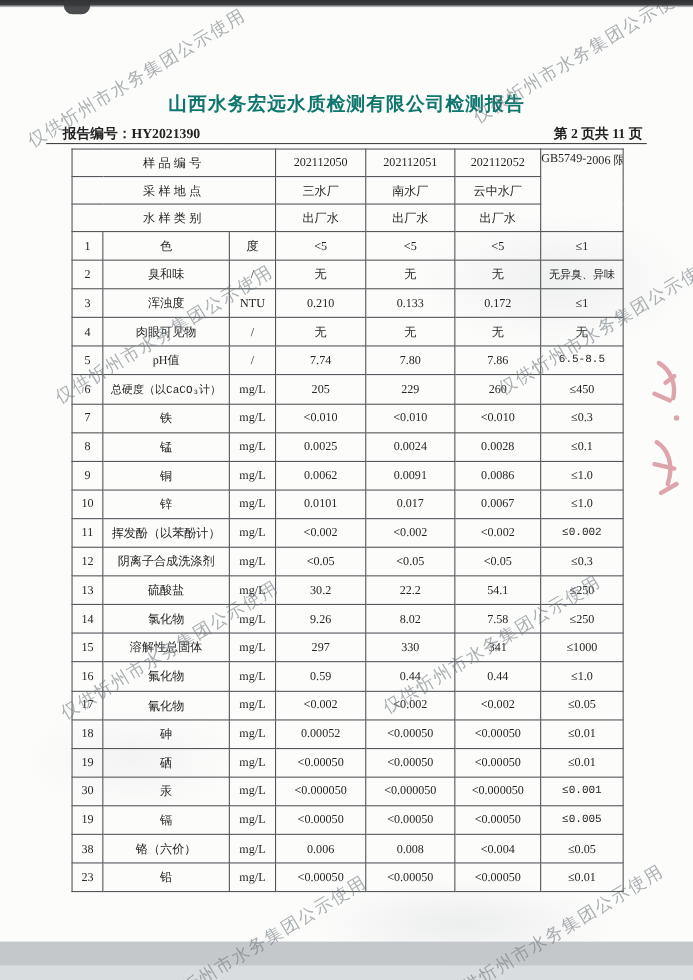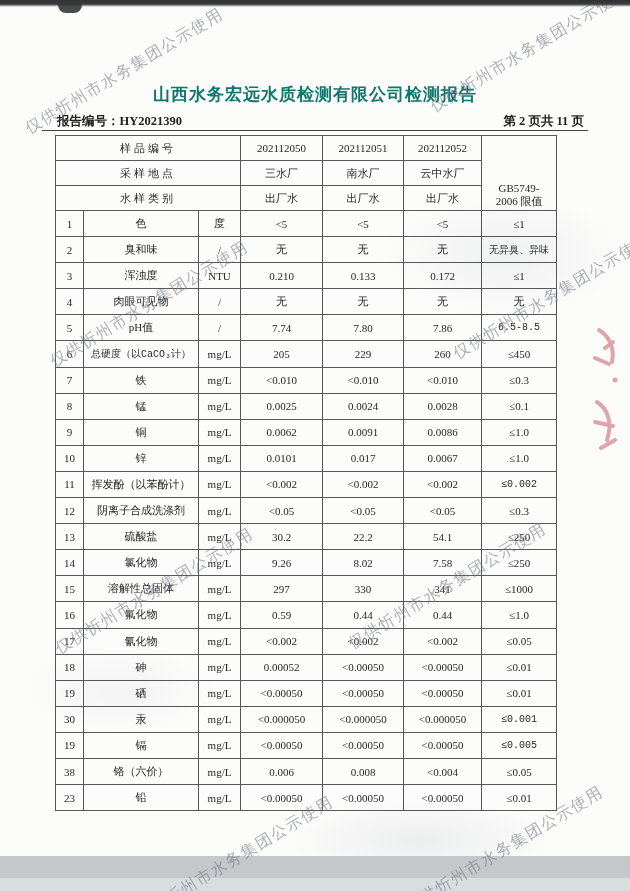--- a/index.html
+++ b/index.html
@@ -33,34 +33,34 @@
     font-size:17px;font-weight:bold;letter-spacing:1px;color:#0f766e;
   }
   .info-row{
     position:absolute;top:113px;left:57px;width:527px;
     display:flex;justify-content:space-between;
     font-size:12.5px;font-weight:bold;color:#222;gap:32px;
   }
   .rule{position:absolute;top:130px;left:42px;width:546px;height:1px;background:#454545;}
 
   table.report{
-    position:absolute;top:135px;left:55px;width:501px;
+    position:absolute;top:135px;left:65px;width:501px;
     border-collapse:collapse;table-layout:fixed;
     font-size:11px;color:#262626;
   }
   table.report td{
     border:1px solid #55575a;text-align:center;vertical-align:middle;
     padding:0;white-space:nowrap;overflow:hidden;
   }
   thead td{height:24px;}
   tbody td{height:25.1px;}
   td.name{text-align:left;padding-left:6px;}
   td.hlabel{letter-spacing:3px;}
   td.gb-cell{font-size:11px;}
-  .gb-inner{display:flex;flex-direction:column;justify-content:flex-end;height:71px;}
+  .gb-inner{display:flex;flex-direction:row;justify-content:flex-start;height:71px;}
   .tight{font-size:10px;letter-spacing:0;font-family:Liberation Mono, monospace;}
 
   .wm{
     position:absolute;z-index:5;pointer-events:none;
     font-family:"Liberation Sans","DejaVu Sans",sans-serif;
     font-size:16px;letter-spacing:1.5px;white-space:nowrap;
     transform:rotate(-31deg);color:rgba(112,120,128,0.58);
   }
   .seal{position:absolute;left:585px;top:318px;z-index:4;opacity:.6;}
 </style>

